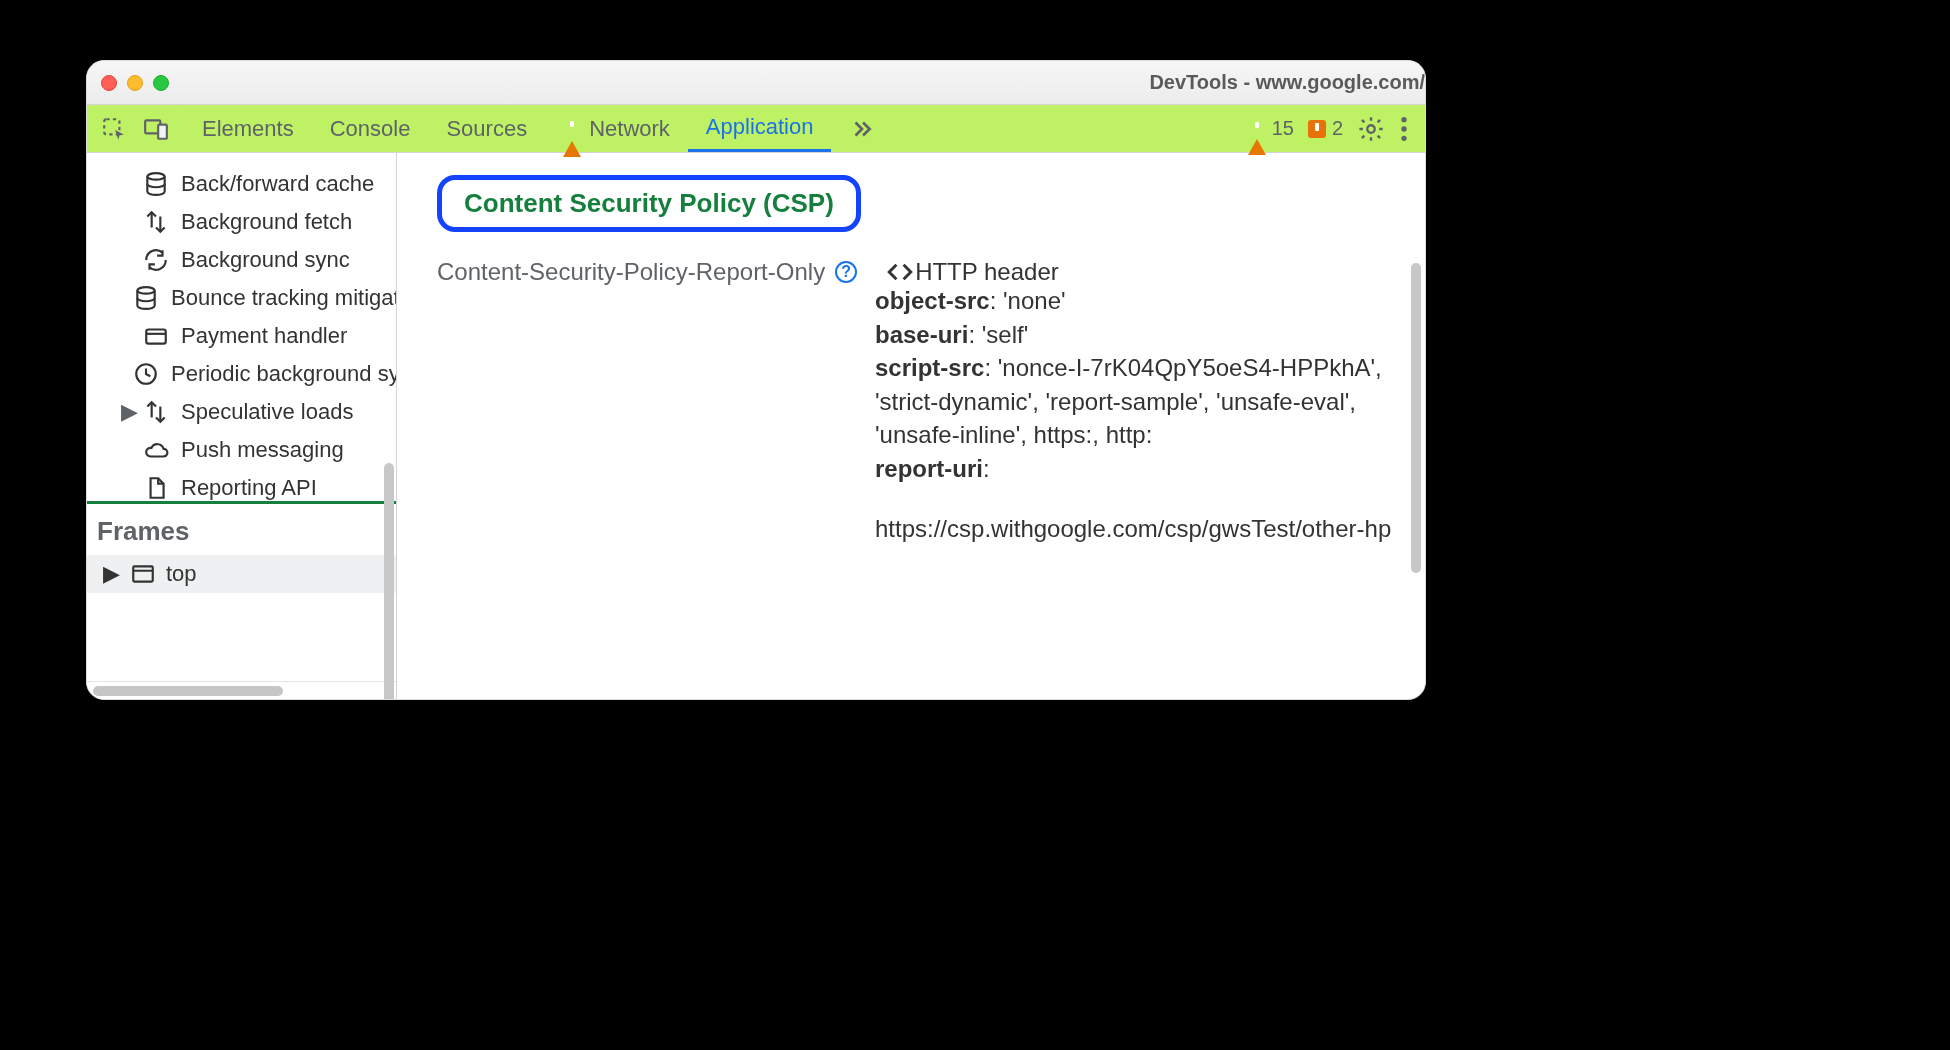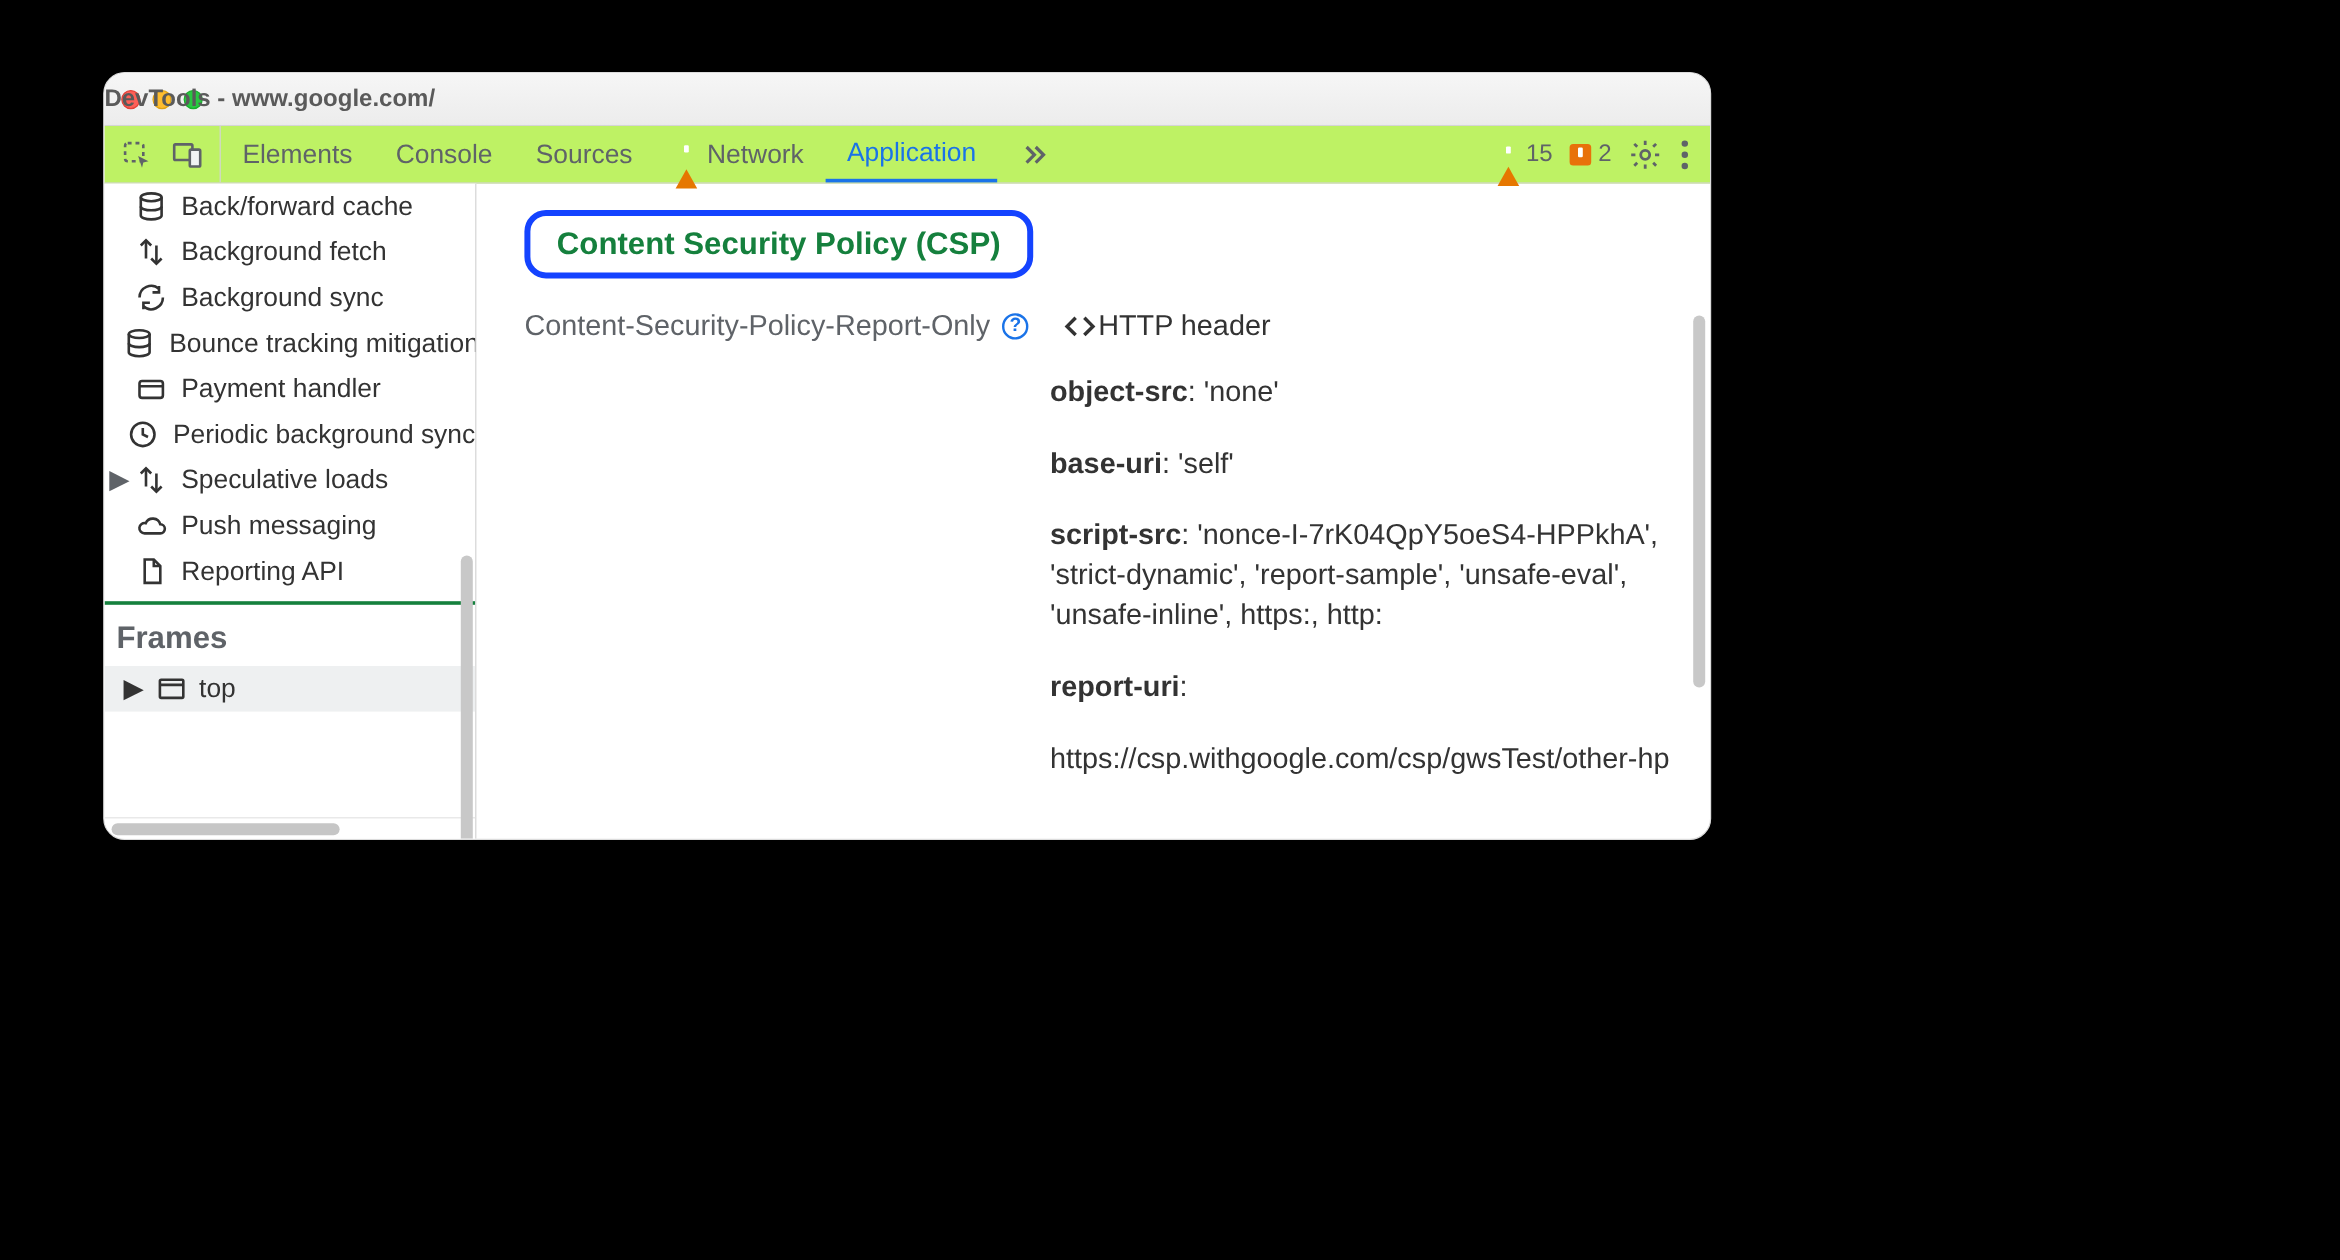--- a/index.html
+++ b/index.html
@@ -31,21 +31,21 @@
     align-items: center;
     padding: 0 14px;
     position: relative;
   }
   .traffic { display: flex; gap: 10px; }
   .dot { width: 16px; height: 16px; border-radius: 50%; }
   .dot.red { background:#ff5f57; border:1px solid #e24138; }
   .dot.yellow { background:#febc2e; border:1px solid #dfa214; }
   .dot.green { background:#28c840; border:1px solid #1aab2c; }
   .title {
-    position:absolute; left:0; right:0; text-align:left;
+    position:absolute; left:0; right:0; text-align:right;
     font-size: 20px; color:#5a5a5a; font-weight:600;
   }
   
   .tabstrip {
     height: 48px;
     border-bottom: 1px solid #d4d4d4;
     display: flex;
     align-items: stretch;
     background: #bef264;
     font-size: 22px;
@@ -83,22 +83,22 @@
   .sidebar {
     width: 310px;
     border-right: 1px solid #d4d4d4;
     background:#fff;
     position:relative;
     display:flex; flex-direction:column;
     overflow:hidden;
   }
   .side-list { flex:0 0 auto; overflow:hidden; padding-top:6px; }
   .side-item {
-    display:flex; align-items:flex-start; gap:12px;
-    height: 38px; padding-left: 22px;
+    display:flex; align-items:flex-end; gap:12px;
+    height: 38px; padding-left: 52px;
     font-size: 22px; color:#333;
     white-space:nowrap; overflow:hidden; text-overflow:ellipsis;
     cursor:pointer;
   }
   .side-item .caret { width:10px; display:inline-block; color:#5f6368; margin-left:-18px; }
   .frames-hdr {
     border-top:3px solid #15803d;
     padding: 12px 0 8px 10px; font-size:26px; color:#5f6368; font-weight:600;
   }
   .frame-item {
@@ -128,21 +128,21 @@
     color:#15803d;
   }
   .row1 { display:flex; align-items:flex-start; gap:28px; margin-top:26px; }
   .reportonly { color:#5f6368; font-size:24px; display:flex;align-items:center;gap:10px; }
   .help-circ{
     width:22px;height:22px;border:2px solid #1a73e8;border-radius:50%;
     color:#1a73e8;font-size:16px;display:flex;align-items:center;justify-content:center;font-weight:700;
   }
   .httphdr{ display:flex;align-items:center;color:#333;font-size:24px; }
   .rules { margin-left: 438px; margin-top:-2px; }
-  .rule { margin-top:26px; font-size:24px; line-height:1.4; }
+  .rule { font-size:24px; line-height:1.4; }
   .rule b{ font-weight:700; }
   .content-vscroll{
     position:absolute; right:4px; top:110px; width:10px; height:310px;
     background:#c8c8c8;border-radius:5px;
   }
   .ico { width:26px; height:26px; }
 </style>
 </head>
 <body>
 

